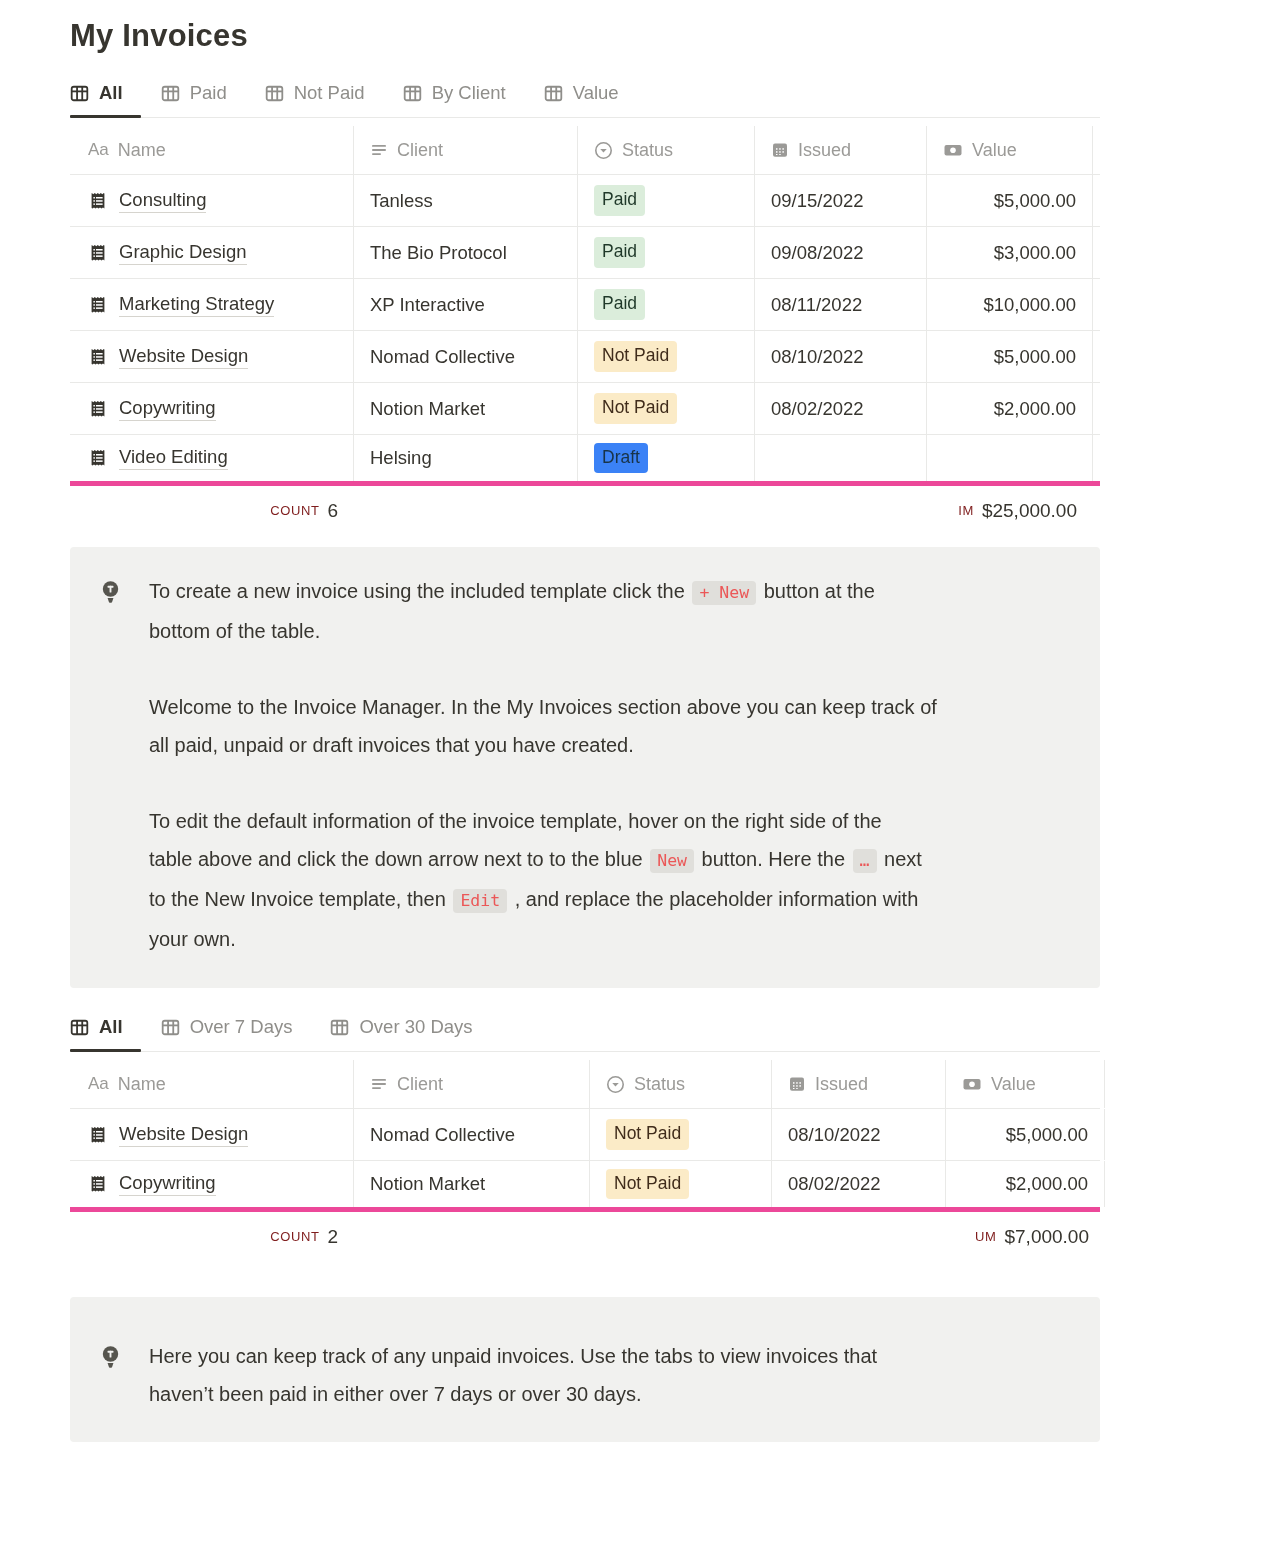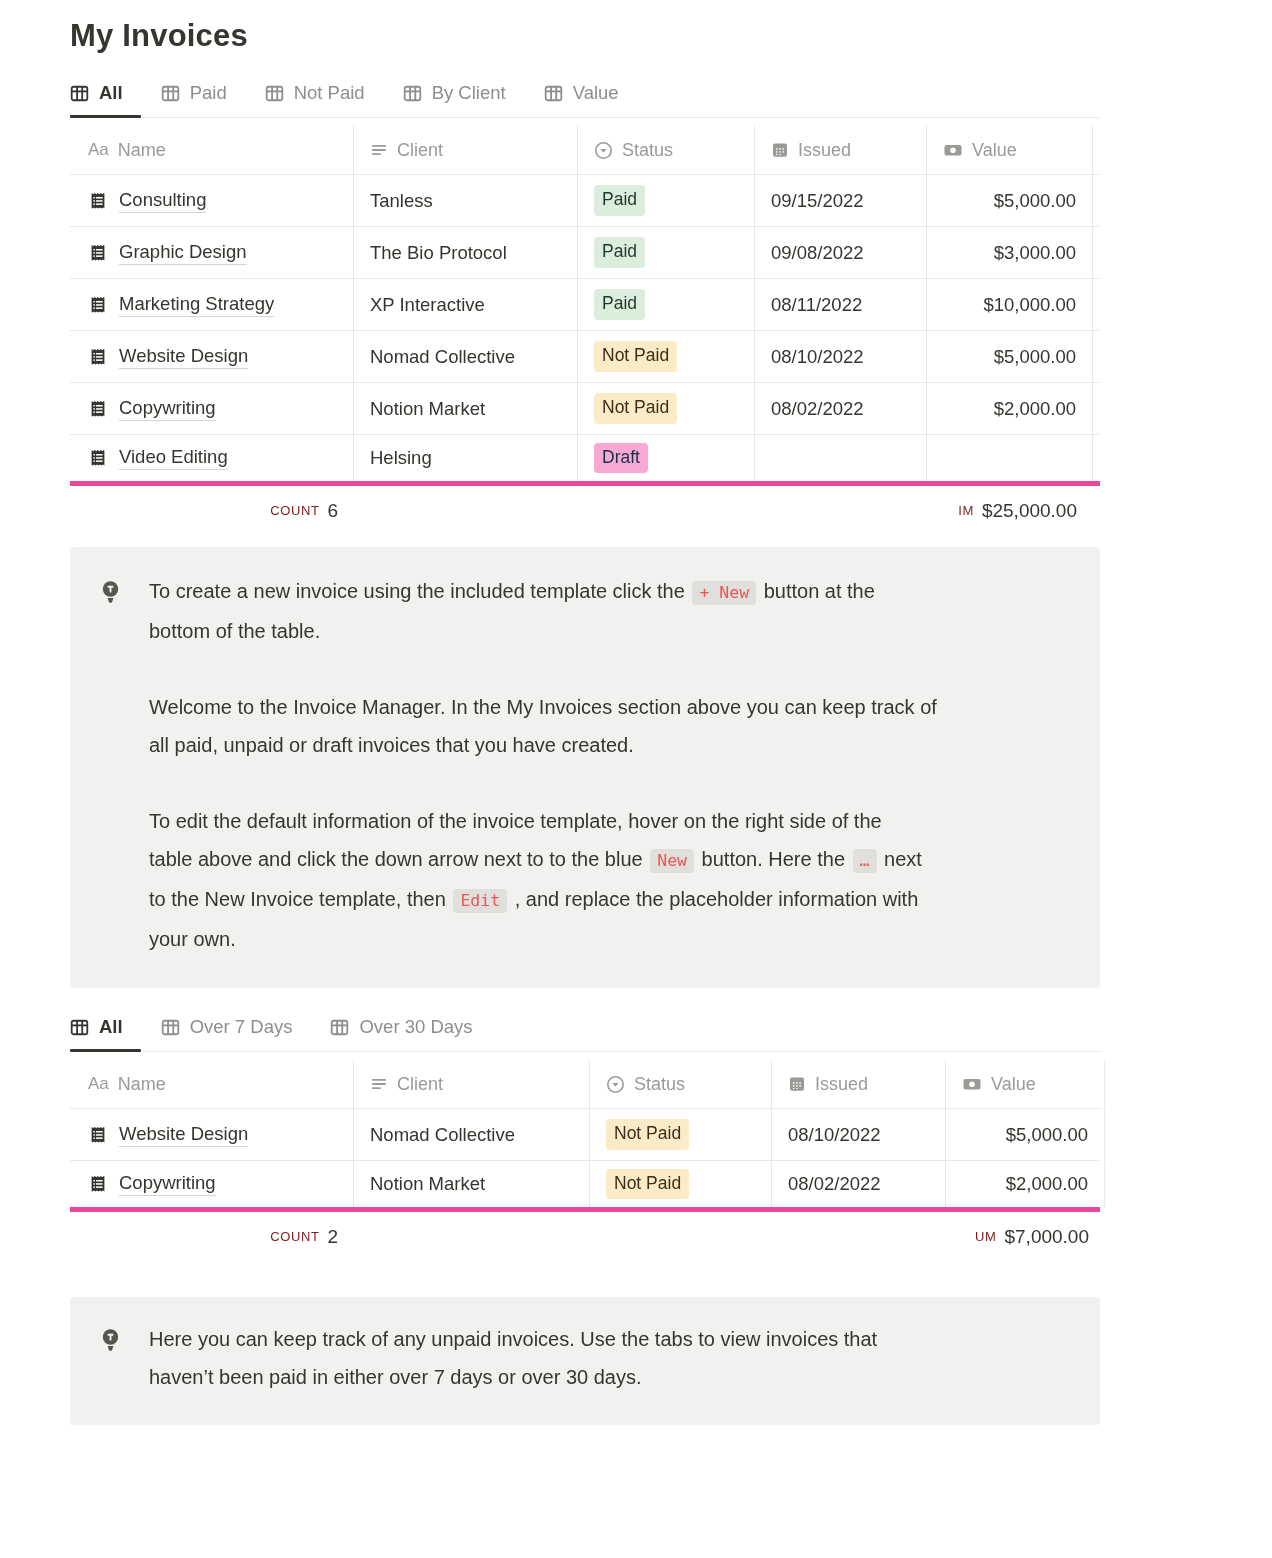--- a/index.html
+++ b/index.html
@@ -48,21 +48,21 @@
     border-bottom:1.5px solid #D6D4CE; padding-bottom:1px;
   }
   .receipt { flex:none; display:flex; }
 
   .badge {
     display:inline-block; font-size:17.5px; line-height:1; padding:6px 8px 7px;
     border-radius:4px; white-space:nowrap; cursor:pointer;
   }
   .badge[data-color="green"]  { background:#DBEDDB; color:#1F3829; }
   .badge[data-color="yellow"] { background:#FBEBC7; color:#402C1B; }
-  .badge[data-color="blue"]   { background:#f9a8d4; color:#183347; }
+  .badge[data-color="blue"]   { background:#3b82f6; color:#183347; }
 
   .tfoot { height:49px; }
   .tfoot .cell { border:none; }
   .agg-label { font-size:13px; letter-spacing:.6px; color:#7f1d1d; text-transform:uppercase; margin-right:8px; }
   .agg-value { font-size:19px; color:#37352F; }
 
   
   .callout {
     margin-top:12px; background:#F1F1EF; border-radius:4px;
     padding:25px 44px 30px 28px; display:flex; align-items:flex-start;
@@ -610,21 +610,21 @@
         <div class="cell"></div>
         <div class="cell"></div>
       <div class="cell right">
         <span class="agg-label">UM</span>
         <span class="agg-value">$7,000.00</span>
       </div>
       <div class="cell"></div>
     </div>
   </div>
 
-  <div class="callout" style="padding-top:23px;padding-bottom:29px;margin-top:36px;">
+  <div class="callout" style="padding-top:40px;padding-bottom:29px;margin-top:36px;">
     <span class="c-icon" style="display: inline-flex;">
         <svg width="25" height="27" viewBox="0 0 24 26" fill="#56554E">
     <circle cx="12" cy="9.6" r="7.4"></circle>
     <path d="M9.2 18.4 h5.6 l-1.2 3.4 a1.7 1.7 0 0 1 -3.2 0 z"></path>
     <g fill="#F1F1EF">
       <rect x="9.1" y="6.6" width="5.8" height="1.8" rx=".6"></rect>
       <rect x="11.1" y="6.6" width="1.8" height="6.4" rx=".6"></rect>
     </g>
   </svg>
       </span>

